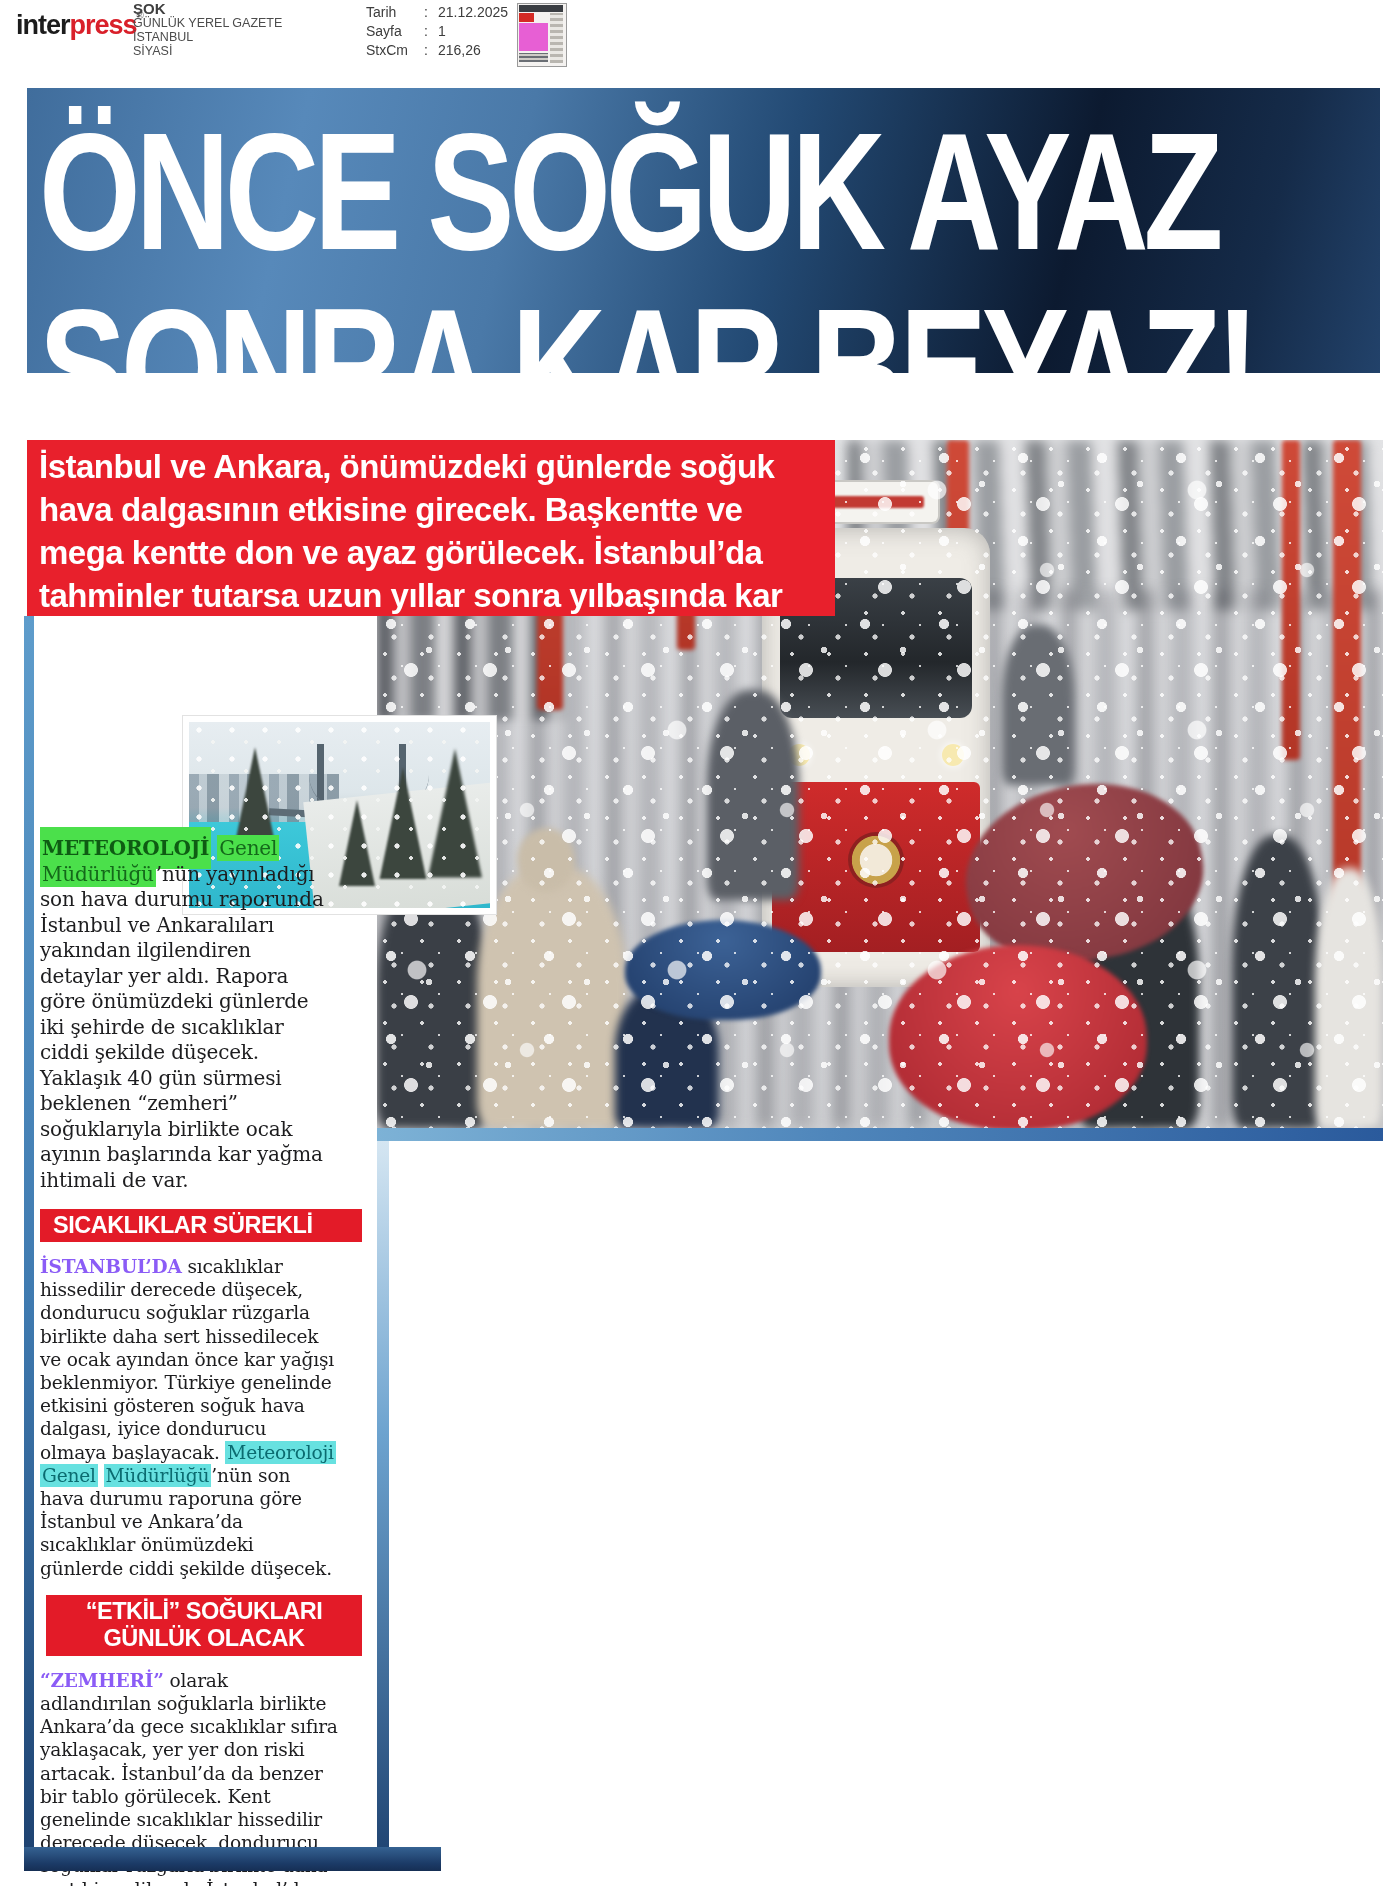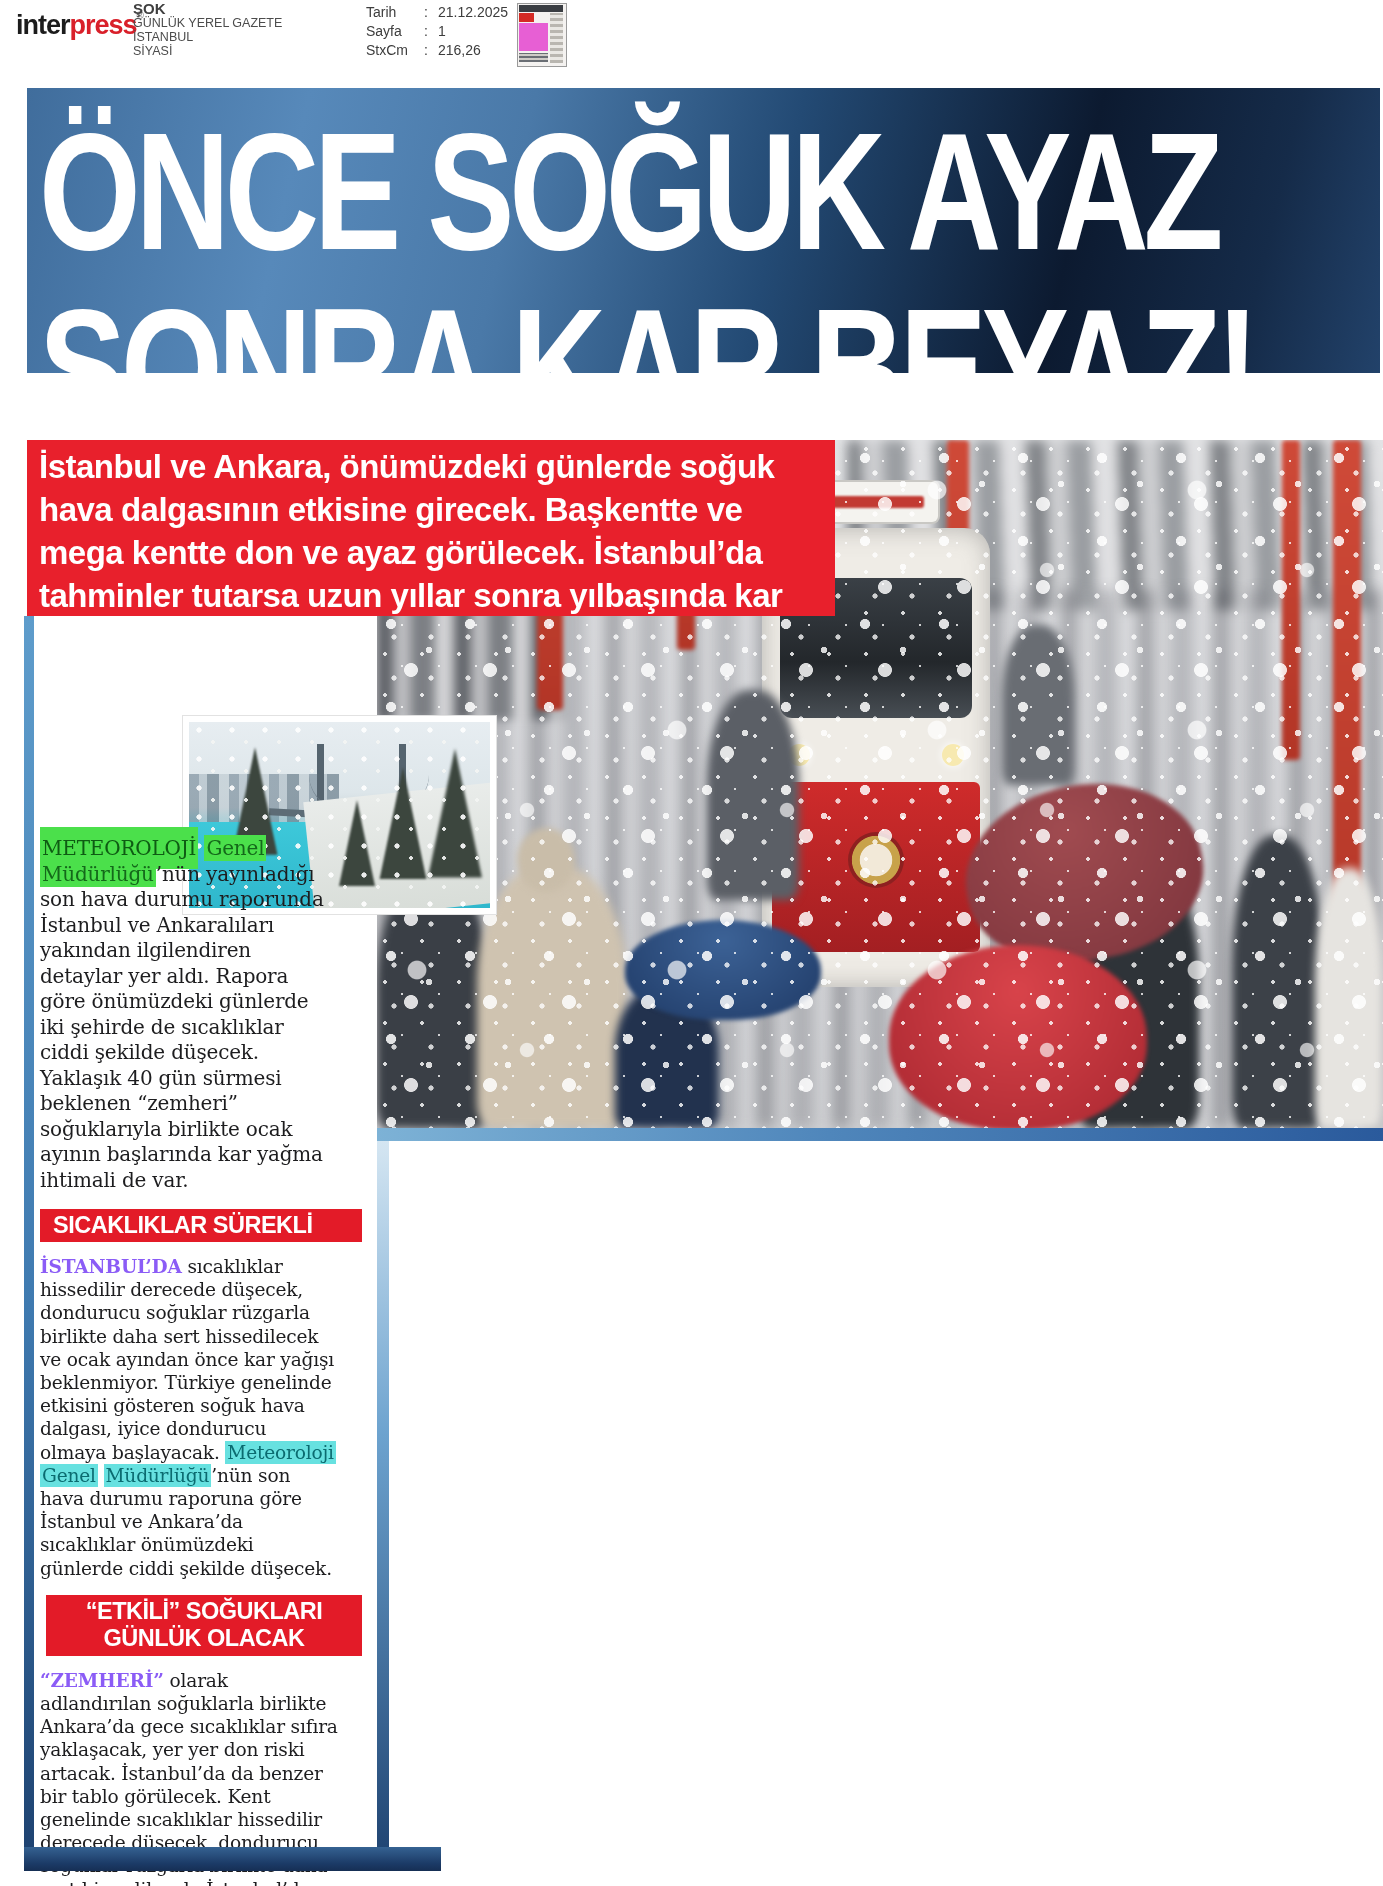--- a/index.html
+++ b/index.html
@@ -124,21 +124,21 @@
      background:linear-gradient(180deg,#d5e6f2 0%,#6da3cf 40%,#1d416f 100%);}
   #hbar-bottom{position:absolute;left:24px;top:1847px;width:417px;height:24px;z-index:8;
      background:linear-gradient(180deg,#356292 0%,#1b3a66 70%,#162f54 100%);}
 
   
   #col{position:absolute;left:40px;top:630px;width:298px;z-index:7;}
   .para1{font-size:20px;line-height:25.5px;letter-spacing:-0.2px;text-align:left;}
   .para{font-size:18.6px;line-height:23.2px;letter-spacing:-0.2px;}
   .spacer{float:right;width:172px;height:206px;margin-left:6px;}
   .seg-green{background:#4be04b;color:#14691a;padding:1px 2px;}
-  .seg-green-bold{background:#4be04b;color:#0e5c13;font-weight:normal;padding:9px 2px;}
+  .seg-green-bold{background:#4be04b;color:#0e5c13;font-weight:bold;padding:9px 2px;}
   .seg-cyan{background:#67e1e0;color:#0b6b70;padding:1px 2px;}
   .seg-bold{font-weight:bold;color:#8b5cf6;}
   .banner1{width:322px;height:33px;background:#e31b28;color:#fff;margin:16px 0 13px 0;
      font-family:"Liberation Sans",sans-serif;font-weight:bold;font-size:23.5px;
      line-height:33px;padding-left:13px;box-sizing:border-box;letter-spacing:-0.5px;}
   .banner2{width:316px;background:#e31b28;color:#fff;margin:15px 0 13px 6px;text-align:center;
      font-family:"Liberation Sans",sans-serif;font-weight:bold;font-size:23.5px;
      line-height:27px;padding:3px 0 4px 0;letter-spacing:-0.5px;}
 </style>
 </head>

